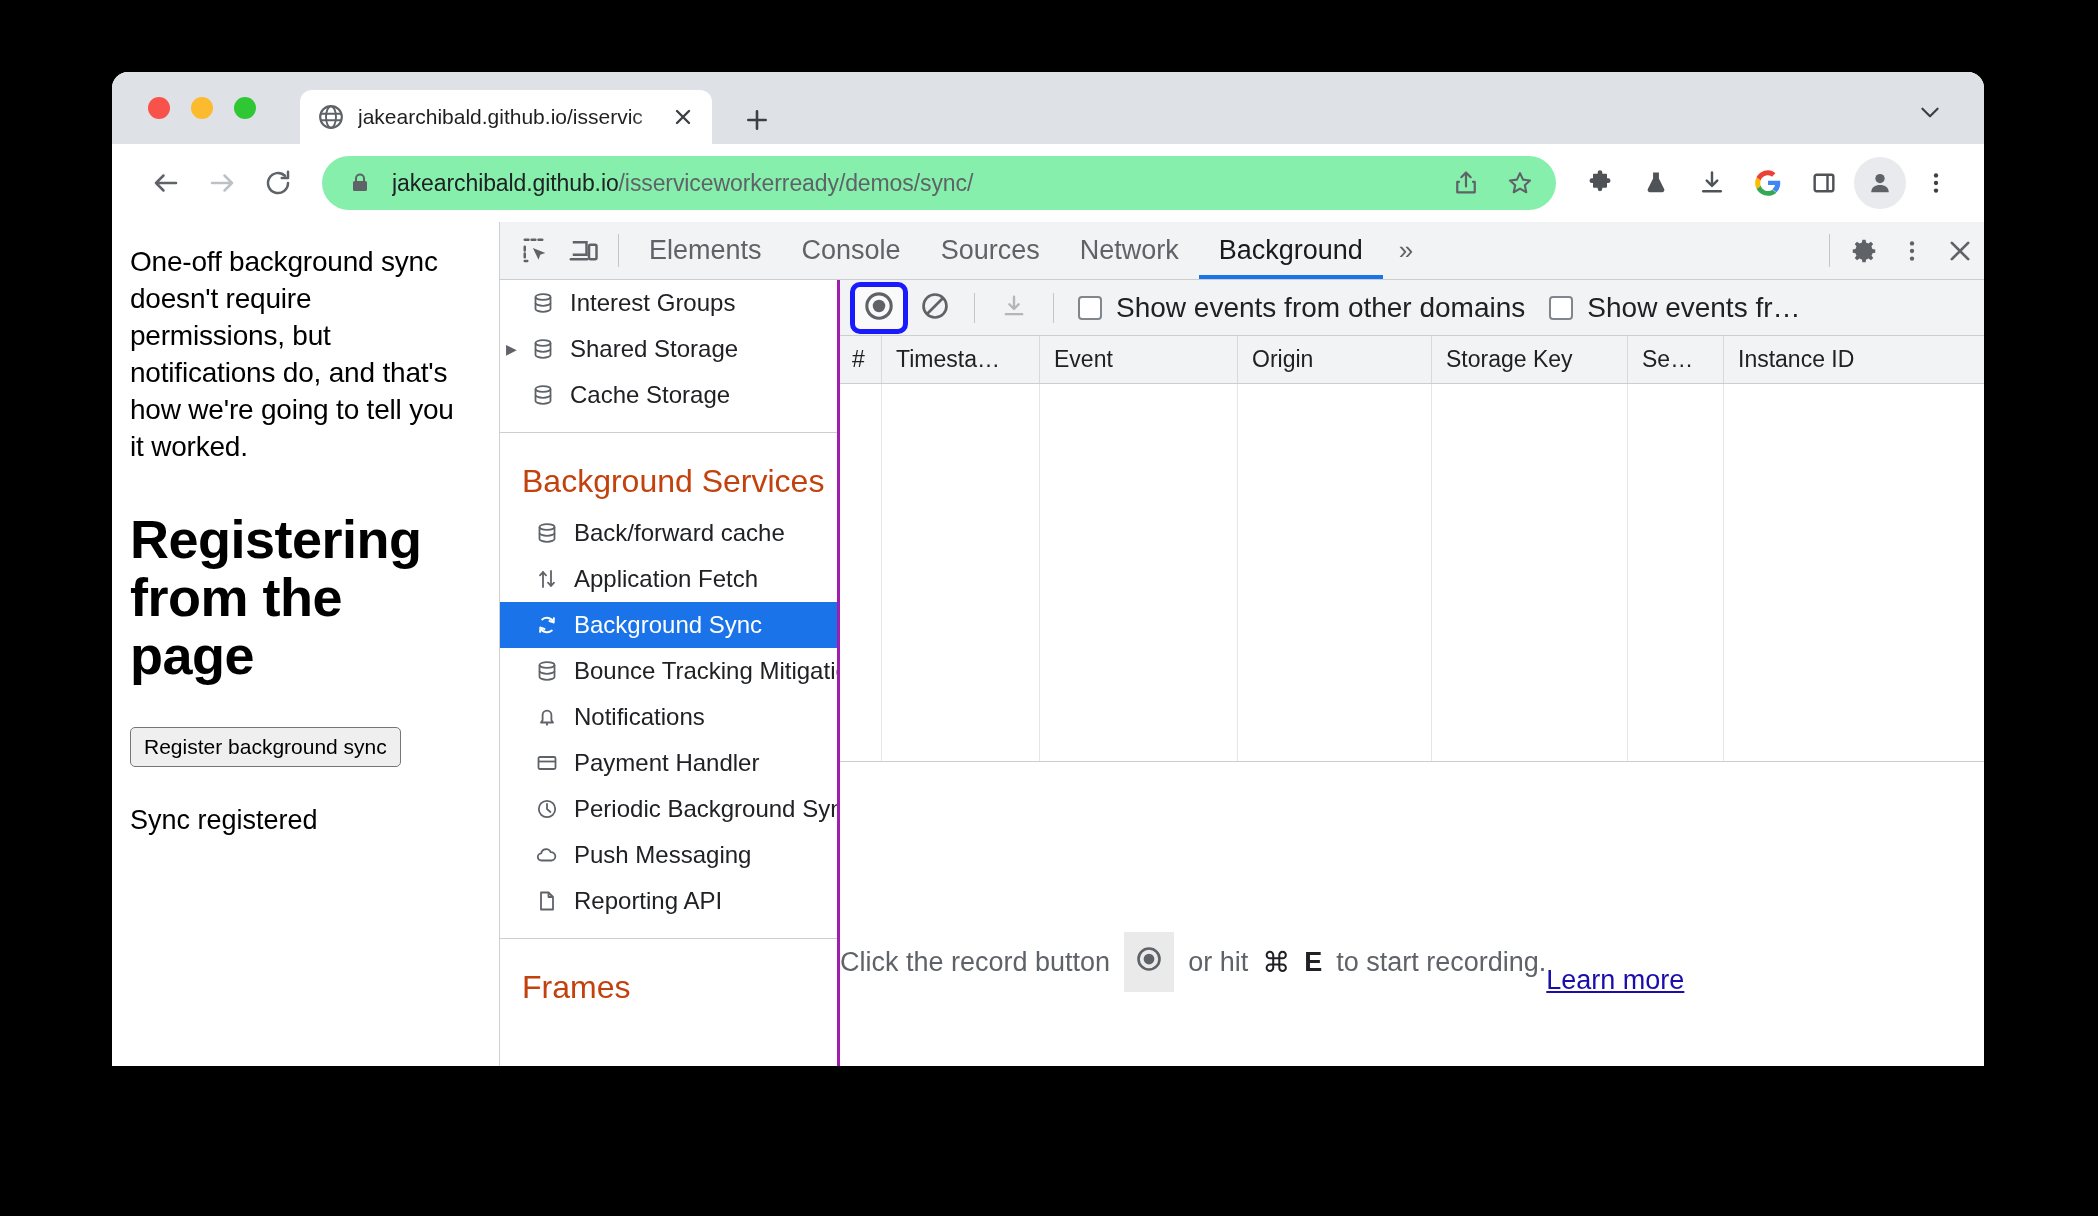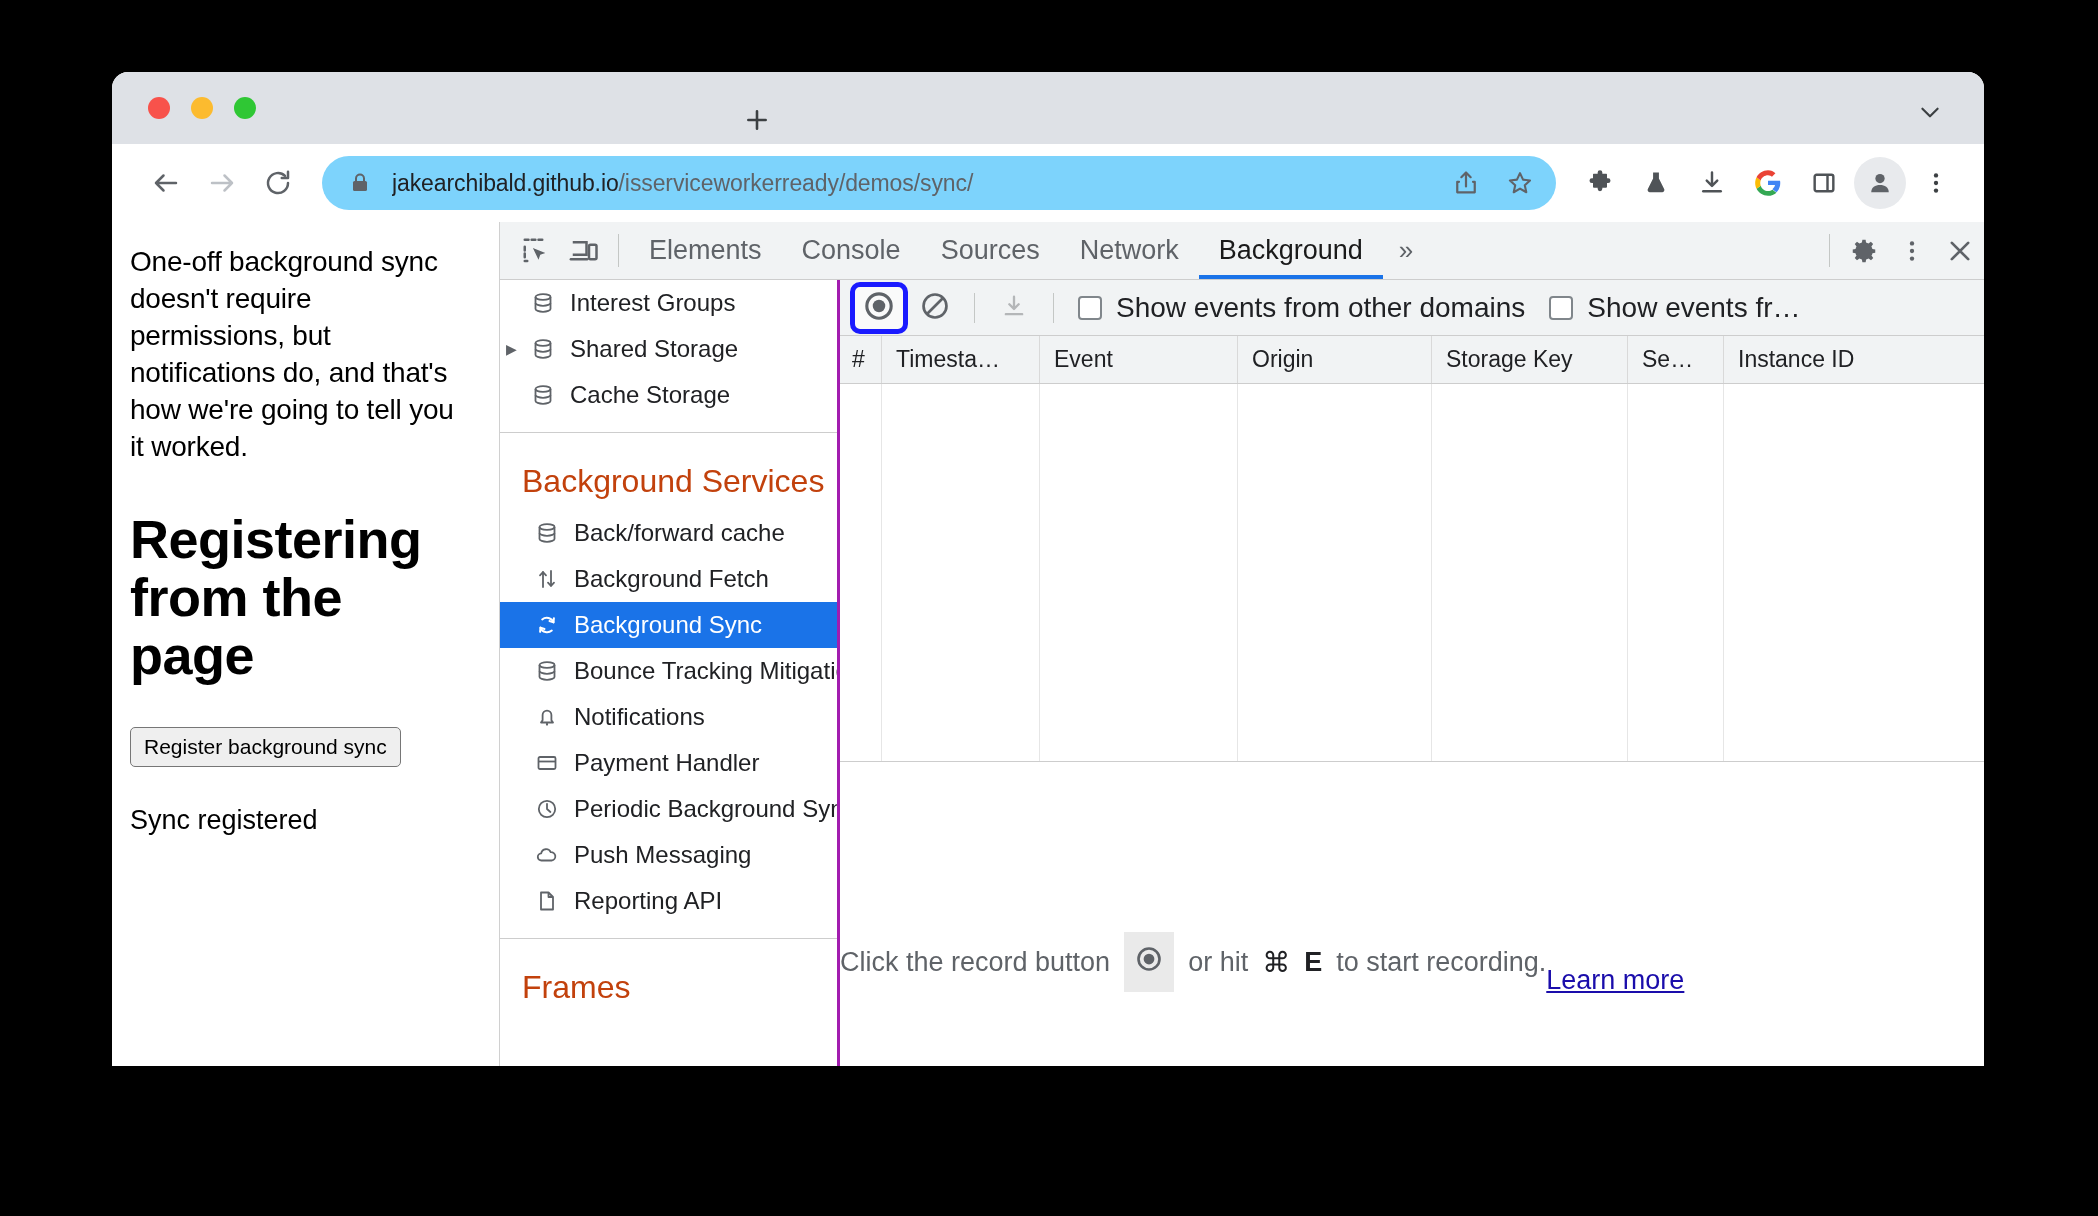--- a/index.html
+++ b/index.html
@@ -92,21 +92,21 @@
     display: flex; align-items: center; justify-content: center;
     color: #5f6368;
     border-radius: 50%;
     flex: 0 0 auto;
   }
   .tb-btn.disabled { color: #bdc1c6; }
   .omnibox {
     flex: 1;
     height: 54px;
     margin: 0 14px;
-    background: #7dd3fc;
+    background: #86efac;
     border-radius: 27px;
     display: flex;
     align-items: center;
     padding: 0 10px 0 26px;
     min-width: 0;
   }
   .lock-icon { flex: 0 0 auto; color: #5f6368; display: flex; align-items: center; }
   .url {
     flex: 1;
     margin-left: 20px;
@@ -372,20 +372,35 @@
 
 <div class="window">
 
   <div class="tabstrip">
     <div class="traffic">
       <div class="dot red"></div>
       <div class="dot yellow"></div>
       <div class="dot green"></div>
     </div>
 
+    <div class="tab">
+      <span class="tab-favicon">
+        <svg width="26" height="26" viewBox="0 0 24 24">
+          <circle cx="12" cy="12" r="10" fill="none" stroke="#5f6368" stroke-width="2"></circle>
+          <ellipse cx="12" cy="12" rx="4.6" ry="10" fill="none" stroke="#5f6368" stroke-width="1.8"></ellipse>
+          <path d="M2.5 9h19M2.5 15h19" stroke="#5f6368" stroke-width="1.8" fill="none"></path>
+        </svg>
+      </span>
+      <span class="tab-title">jakearchibald.github.io/isservic</span>
+      <span class="tab-close">
+        <svg width="20" height="20" viewBox="0 0 20 20">
+          <path d="M4 4 L16 16 M16 4 L4 16" stroke="#3c4043" stroke-width="2.4" stroke-linecap="round"></path>
+        </svg>
+      </span>
+    </div>
 
     <div class="newtab">
       <svg width="26" height="26" viewBox="0 0 24 24">
         <path d="M12 4v16M4 12h16" stroke="#3c4043" stroke-width="2.4" stroke-linecap="round"></path>
       </svg>
     </div>
 
     <div class="tabstrip-caret">
       <svg width="26" height="26" viewBox="0 0 24 24">
         <path d="M5 9l7 7 7-7" stroke="#3c4043" stroke-width="2" fill="none" stroke-linecap="round" stroke-linejoin="round"></path>
@@ -600,21 +615,21 @@
               <span>Back/forward cache</span>
             </div>
 
             <div class="tree-item">
               <span class="t-icon">
                 <svg width="24" height="24" viewBox="0 0 24 24">
                   <path d="M8 20V5M8 5L5 8.4M8 5l3 3.4" stroke="currentColor" stroke-width="1.8" fill="none" stroke-linecap="round" stroke-linejoin="round"></path>
                   <path d="M16 4v15M16 19l3-3.4M16 19l-3-3.4" stroke="currentColor" stroke-width="1.8" fill="none" stroke-linecap="round" stroke-linejoin="round"></path>
                 </svg>
               </span>
-              <span>Background Fetch</span>
+              <span>Application Fetch</span>
             </div>
 
             <div class="tree-item selected">
               <span class="t-icon">
                 <svg width="24" height="24" viewBox="0 0 24 24">
                   <path d="M18.5 9.2A7.2 7.2 0 0 0 7.2 6.4" stroke="currentColor" stroke-width="2" fill="none" stroke-linecap="round"></path>
                   <path d="M5.5 14.8A7.2 7.2 0 0 0 16.8 17.6" stroke="currentColor" stroke-width="2" fill="none" stroke-linecap="round"></path>
                   <path d="M18.9 5.2l-.4 4.2-4-1.4" fill="none" stroke="currentColor" stroke-width="2" stroke-linecap="round" stroke-linejoin="round"></path>
                   <path d="M5.1 18.8l.4-4.2 4 1.4" fill="none" stroke="currentColor" stroke-width="2" stroke-linecap="round" stroke-linejoin="round"></path>
                 </svg>

